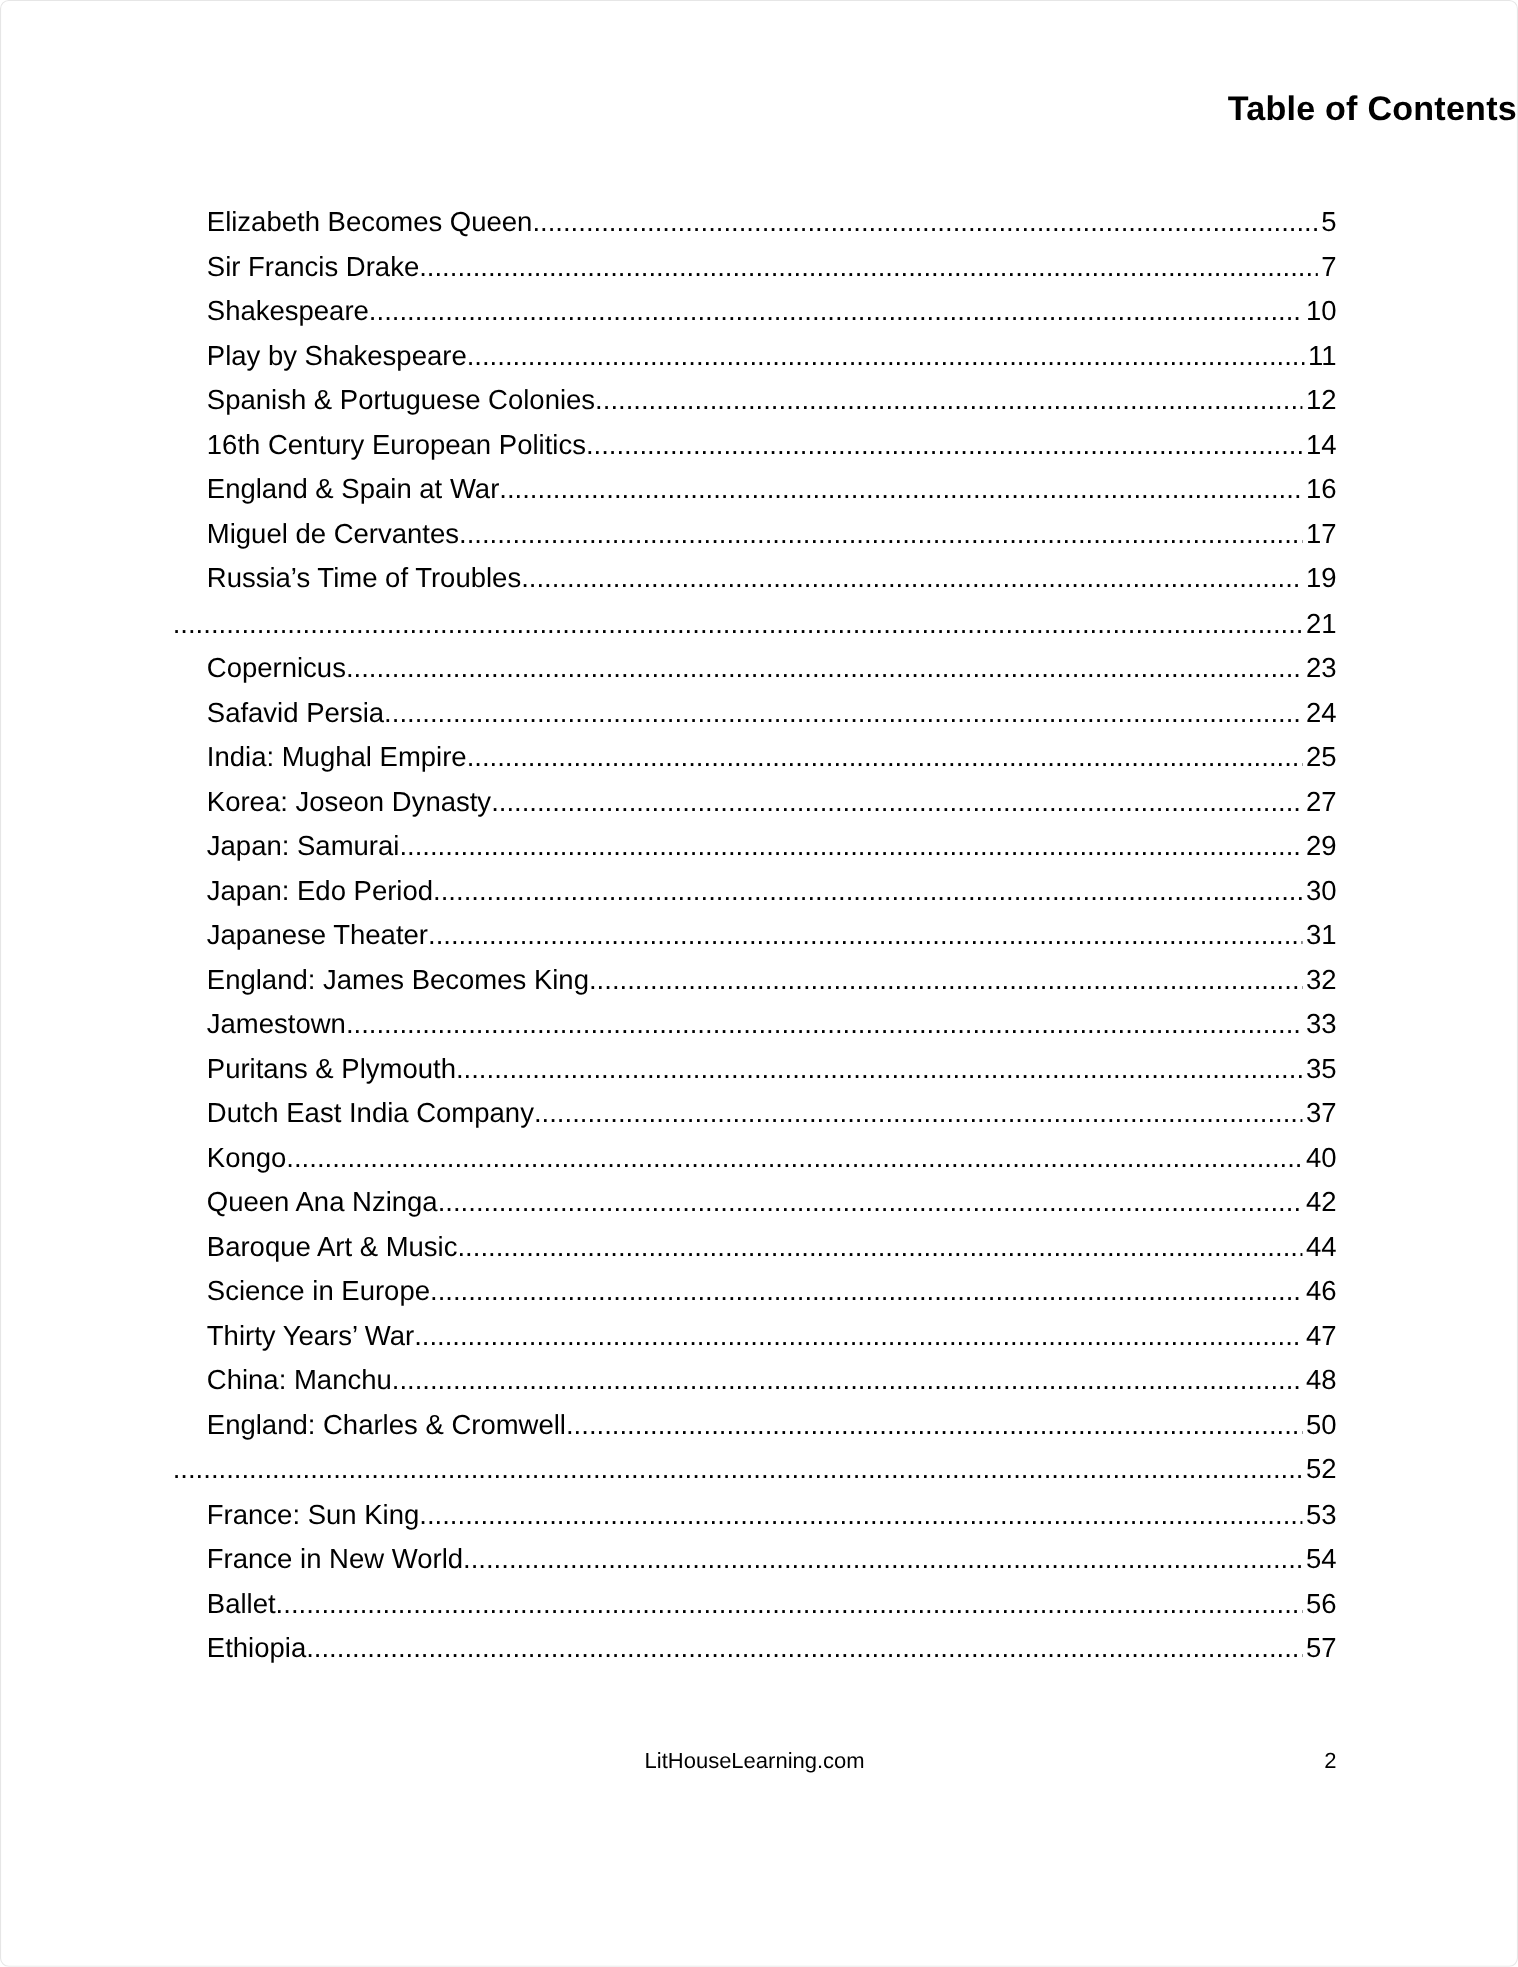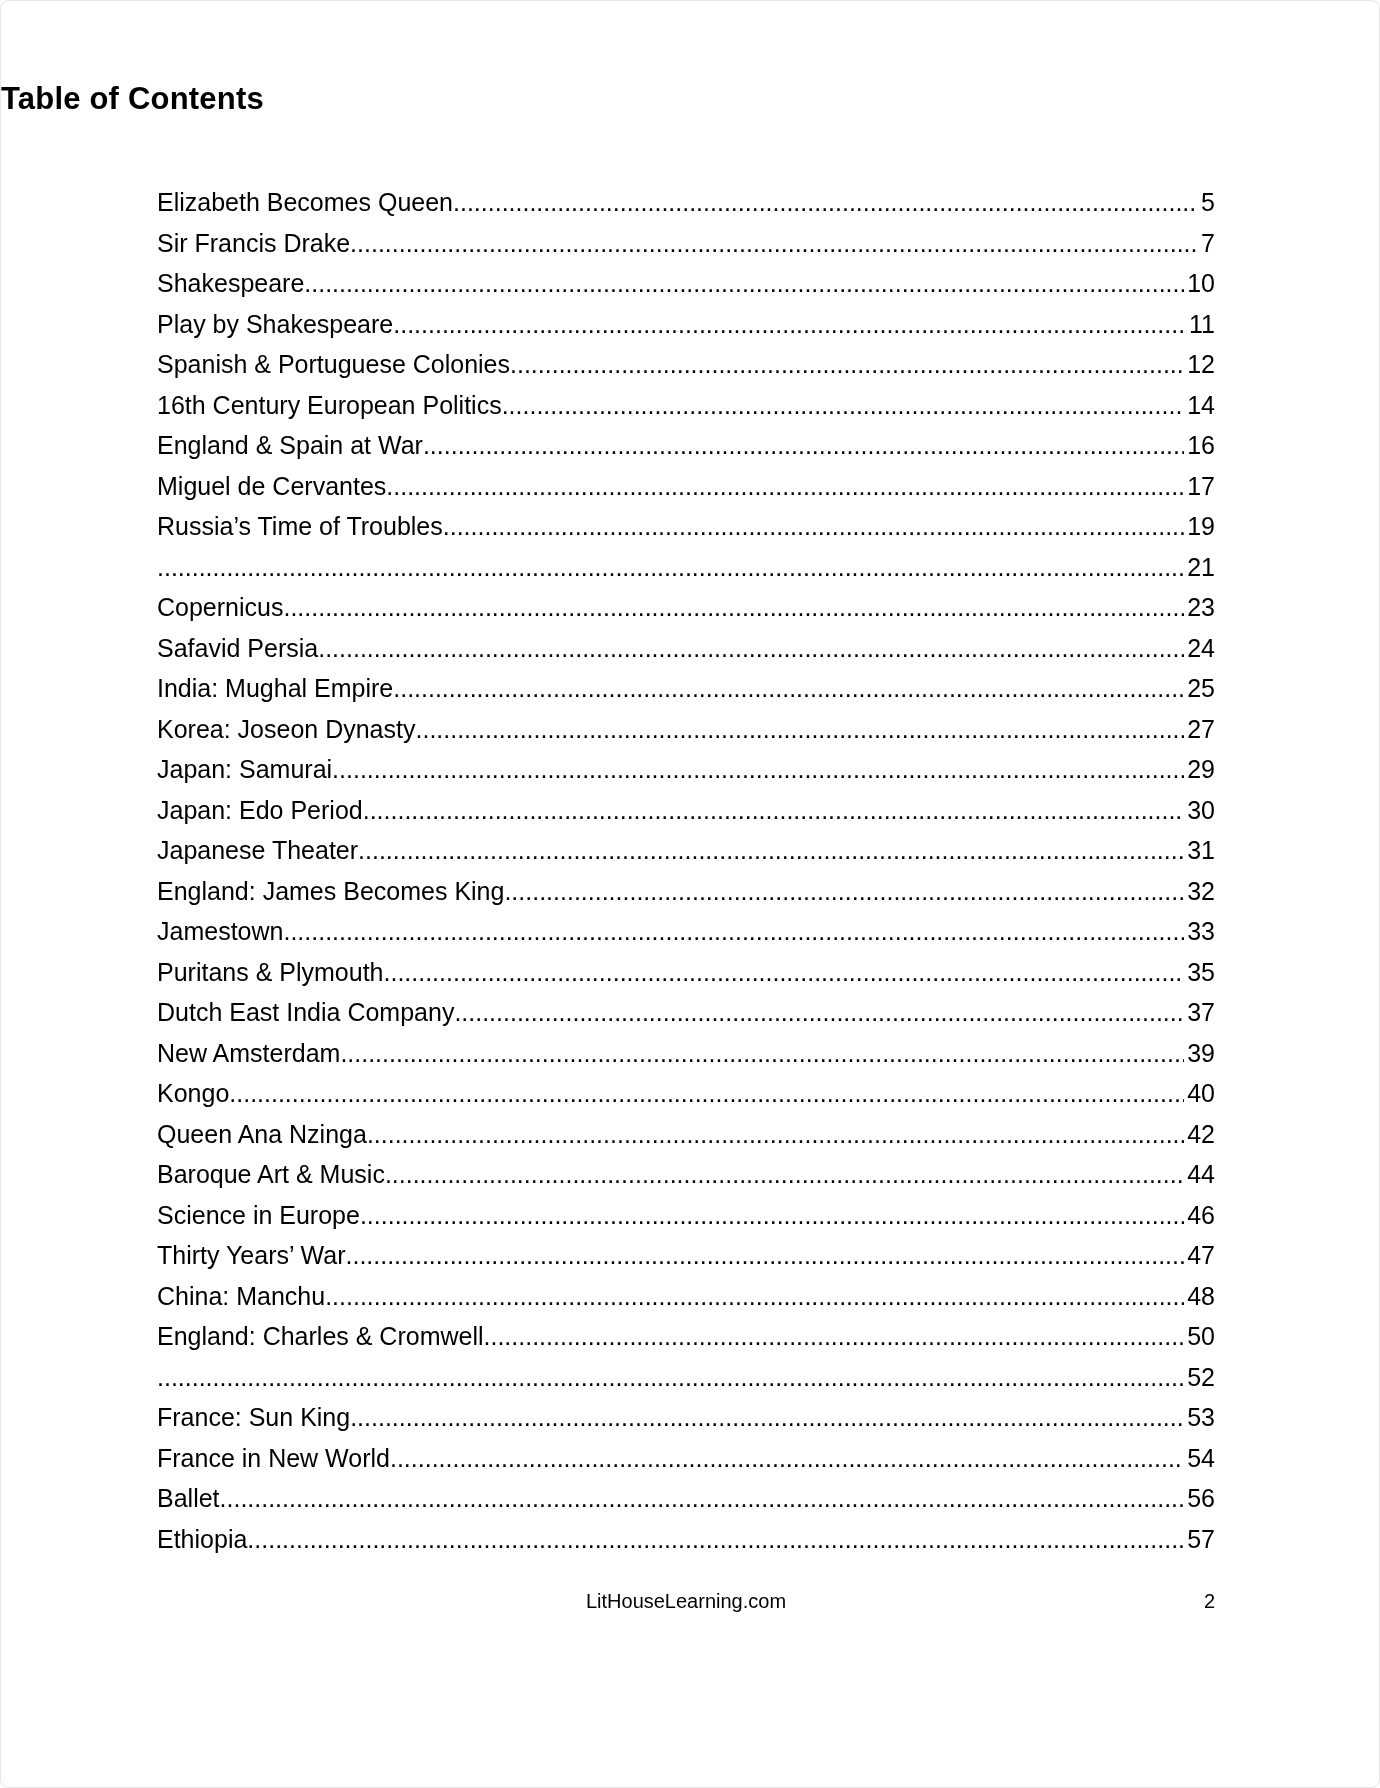--- a/index.html
+++ b/index.html
@@ -14,40 +14,40 @@
     position: absolute;
     inset: 0;
     background: #ffffff;
     border: 1px solid #e6e6e6;
     border-radius: 8px;
   }
   .title {
     position: absolute;
     top: 80px;
     left: 0; right: 0;
-    text-align: left;
+    text-align: right;
     font-size: 31px;
     font-weight: bold;
     letter-spacing: 0.2px;
   }
   .toc {
     position: absolute;
     top: 181px;
     left: 156px;
     right: 164px;
   }
   .toc-row {
     display: flex;
     align-items: baseline;
     height: 40.5px;
     line-height: 40.5px;
     font-size: 25px;
     white-space: nowrap;
   }
-  .toc-label { flex: 0 0 auto; }
+  .toc-label { flex: 0 0 auto; margin-left: 31px; }
   .toc-dots {
     flex: 1 1 auto;
     overflow: hidden;
     white-space: nowrap;
   }
   .toc-dots::after {
     content: "........................................................................................................................................................................................................................................";
   }
   .toc-page {
     flex: 0 0 auto;
@@ -202,25 +202,20 @@
     <span class="toc-dots"></span>
     <span class="toc-page">35</span>
   </div>
 
   <div class="toc-row">
     <span class="toc-label">Dutch East India Company</span>
     <span class="toc-dots"></span>
     <span class="toc-page">37</span>
   </div>
 
-  <div class="toc-row">
-    <span class="toc-label">New Amsterdam</span>
-    <span class="toc-dots"></span>
-    <span class="toc-page">39</span>
-  </div>
 
   <div class="toc-row">
     <span class="toc-label">Kongo</span>
     <span class="toc-dots"></span>
     <span class="toc-page">40</span>
   </div>
 
   <div class="toc-row">
     <span class="toc-label">Queen Ana Nzinga</span>
     <span class="toc-dots"></span>

